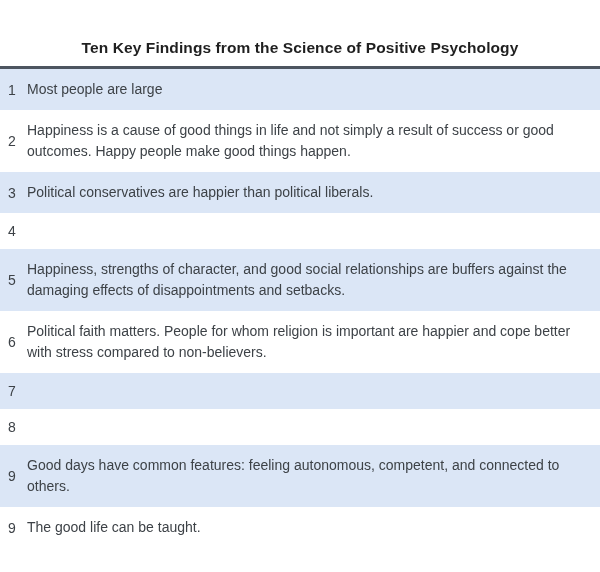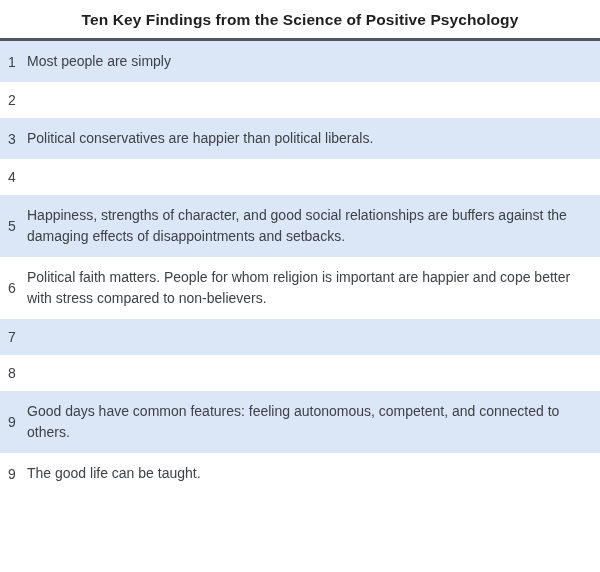--- a/index.html
+++ b/index.html
@@ -11,20 +11,21 @@
   .page {
     width: 600px;
     height: 572px;
     background: #ffffff;
     overflow: hidden;
   }
   .title-bar {
     padding: 11px 10px 9px 10px;
     text-align: center;
     border-bottom: 3px solid #4d5560;
+    margin-top: 28px;
   }
   .title-bar h1 {
     font-size: 15.5px;
     font-weight: bold;
     color: #1f1f1f;
     letter-spacing: 0.1px;
   }
   .findings-table {
     width: 100%;
   }
@@ -56,25 +57,26 @@
 
 <div class="page">
 
   <div class="title-bar">
     <h1>Ten Key Findings from the Science of Positive Psychology</h1>
   </div>
 
   <div class="findings-table">
     <div class="row shaded">
       <div class="num">1</div>
-      <div class="txt">Most people are simply</div>
+      <div class="txt">Most people are large</div>
     </div>
 
     <div class="row">
       <div class="num">2</div>
+      <div class="txt">Happiness is a cause of good things in life and not simply a result of success or good outcomes. Happy people make good things happen.</div>
     </div>
 
     <div class="row shaded">
       <div class="num">3</div>
       <div class="txt">Political conservatives are happier than political liberals.</div>
     </div>
 
     <div class="row">
       <div class="num">4</div>
     </div>

